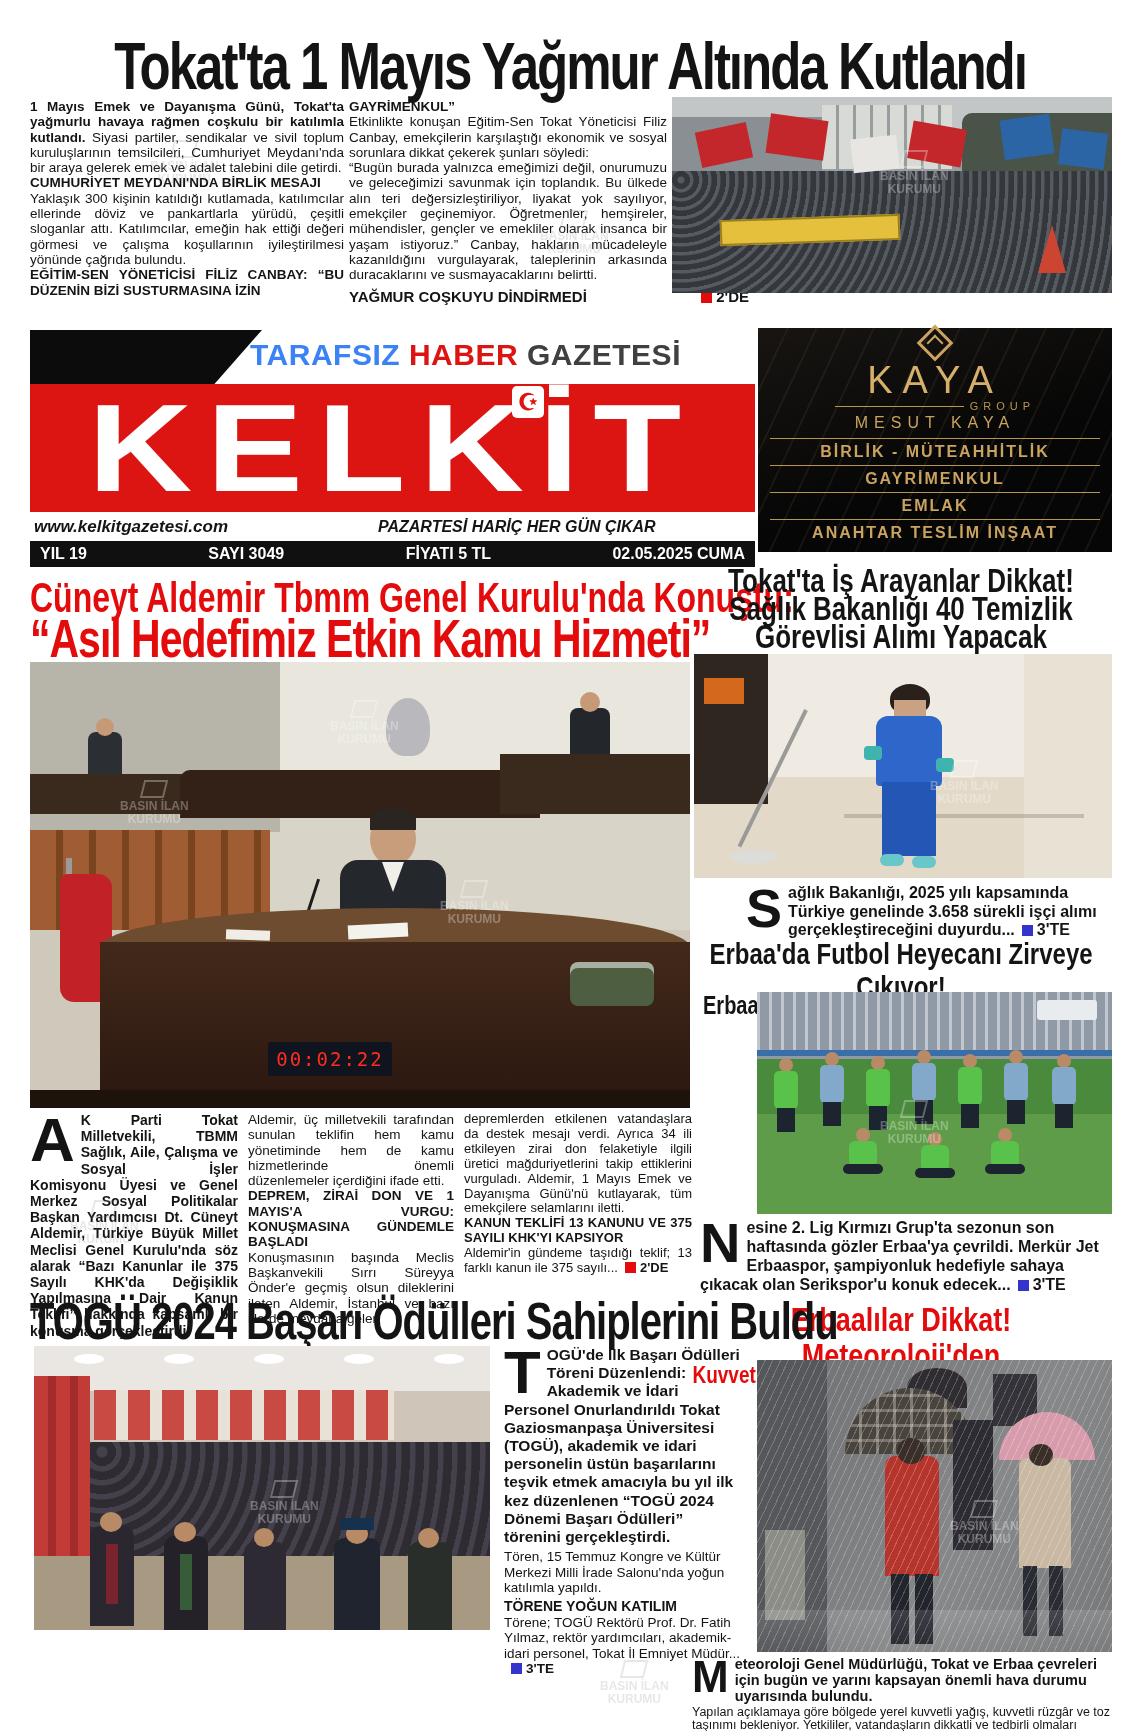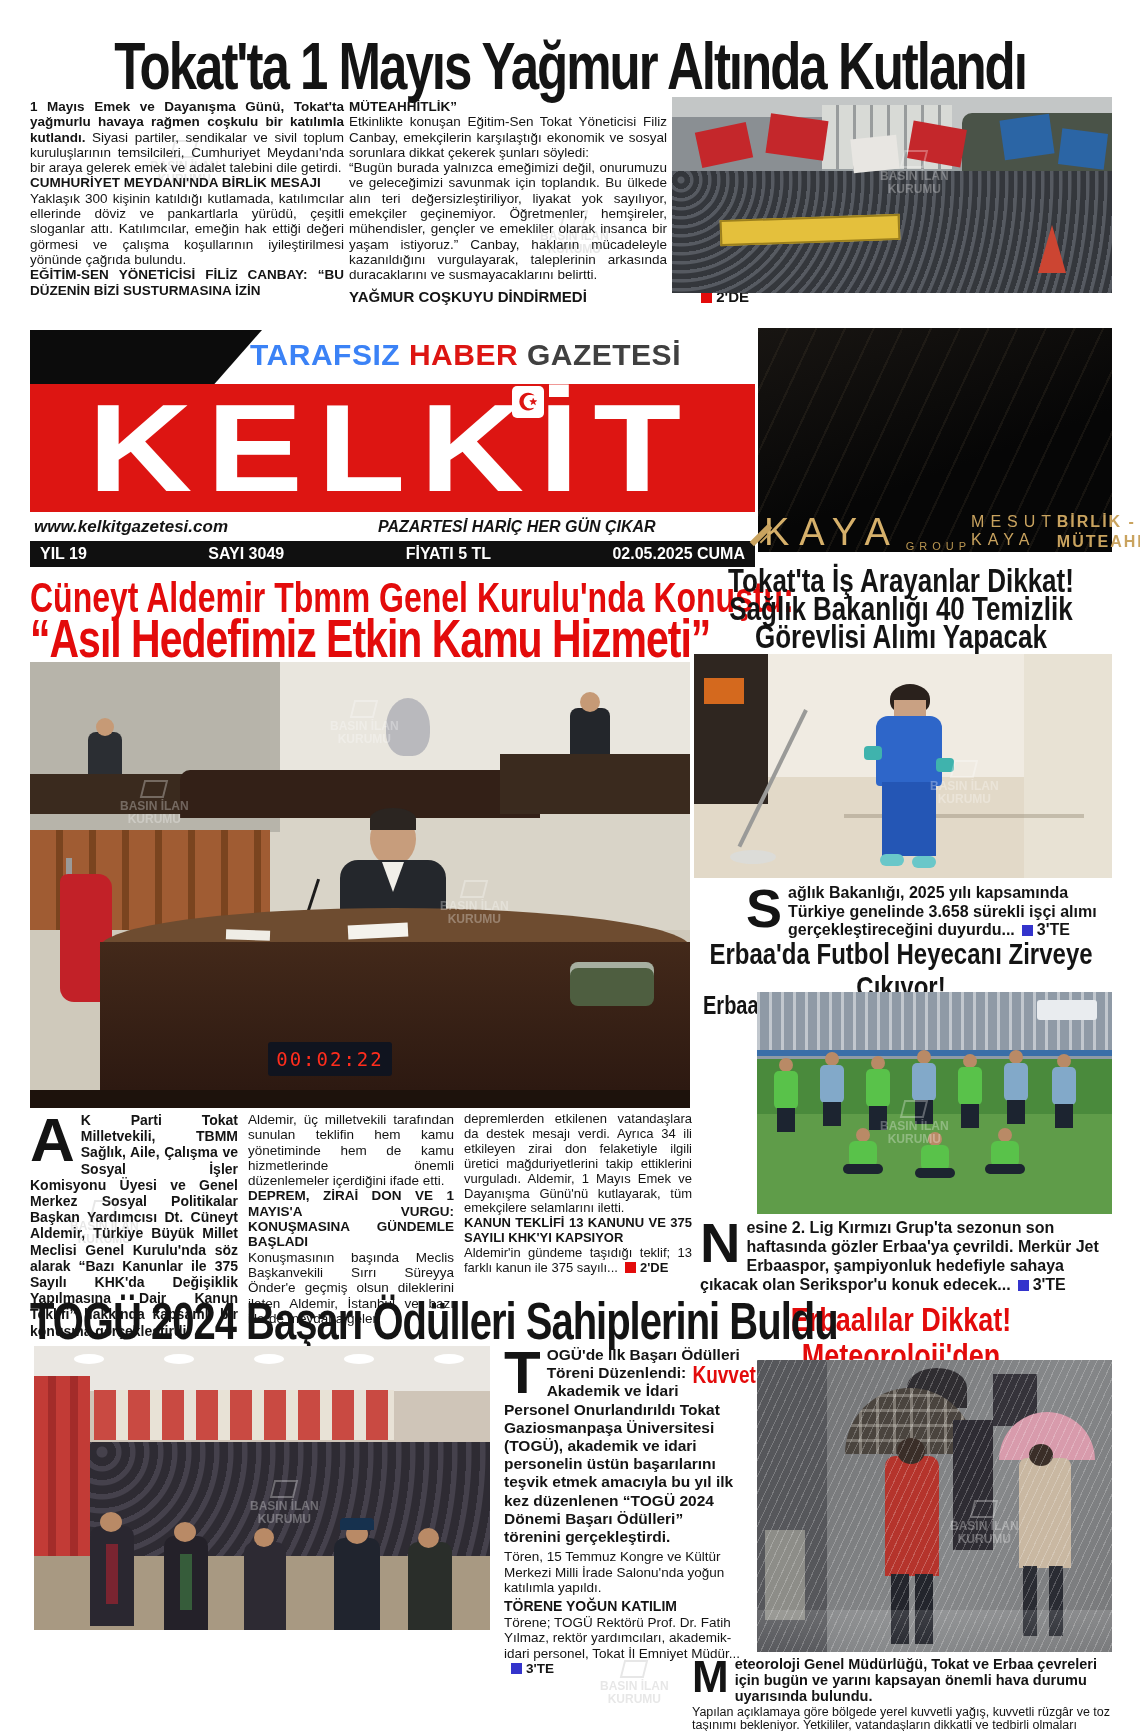--- a/index.html
+++ b/index.html
@@ -32,21 +32,21 @@
   transform:scale(1.22,1.06);transform-origin:center}
 #crescent-badge{left:512px;top:386px;width:32px;height:32px;background:#fff;border-radius:5px;z-index:3;
   display:flex;align-items:center;justify-content:center;color:#dd1512;font-size:23px;font-weight:700}
 #webstrip{left:30px;top:514px;width:725px;height:25px;display:flex;align-items:center;font-style:italic;font-weight:700}
 #infobar{left:30px;top:541px;width:725px;height:26px;background:#101010;color:#fff;font-weight:700;font-size:16px;
   display:flex;align-items:center;justify-content:space-between;padding:0 10px}
 
 #kaya{left:758px;top:328px;width:354px;height:224px;background:
   repeating-linear-gradient(115deg,rgba(70,60,45,.25) 0 2px,transparent 2px 26px),
   linear-gradient(160deg,#181512,#060606 60%);
-  color:#c9a35f;display:flex;flex-direction:row;align-items:flex-end;padding-top:8px}
+  color:#c9a35f;display:flex;flex-direction:column;align-items:center;}
 #kaya .dia{width:26px;height:26px;border:3px solid #c9a35f;transform:rotate(45deg);margin:2px 0 4px;position:relative}
 #kaya .dia:before{content:"";position:absolute;inset:4px;border:2px solid #c9a35f;border-right:none;border-bottom:none}
 #kaya .brand{font-size:38px;letter-spacing:10px;font-weight:400;color:#d6b06a;line-height:40px}
 #kaya .grp{width:200px;display:flex;align-items:center;gap:6px;font-size:11px;letter-spacing:5px;color:#b99551}
 #kaya .grp i{flex:1;border-top:1px solid #b99551}
 #kaya .person{font-size:16px;letter-spacing:6px;margin:2px 0 3px}
 #kaya .rule{width:330px;border-top:1px solid #b8954f;margin:3px 0}
 #kaya .ln{font-size:16px;font-weight:700;letter-spacing:2px;line-height:20px}
 
 .redh{color:#e30b0b}
@@ -63,21 +63,21 @@
   </div>
 
   <div class="abs bodytxt" style="left:30px;top:99px;width:314px">
     <p><b>1 Mayıs Emek ve Dayanışma Günü, Tokat'ta yağmurlu havaya rağmen coşkulu bir katılımla kutlandı.</b><span> Siyasi partiler, sendikalar ve sivil toplum kuruluşlarının temsilcileri, Cumhuriyet Meydanı'nda bir araya gelerek emek ve adalet talebini dile getirdi.</span></p>
     <span class="sub">CUMHURİYET MEYDANI'NDA BİRLİK MESAJI</span>
     <p>Yaklaşık 300 kişinin katıldığı kutlamada, katılımcılar ellerinde döviz ve pankartlarla yürüdü, çeşitli sloganlar attı. Katılımcılar, emeğin hak ettiği değeri görmesi ve çalışma koşullarının iyileştirilmesi yönünde çağrıda bulundu.</p>
     <span class="sub">EĞİTİM-SEN YÖNETİCİSİ FİLİZ CANBAY: “BU DÜZENİN BİZİ SUSTURMASINA İZİN</span>
   </div>
 
   <div class="abs bodytxt" style="left:349px;top:99px;width:318px">
-    <span class="sub">MÜTEAHHİTLİK”</span>
+    <span class="sub">GAYRİMENKUL”</span>
     <p>Etkinlikte konuşan Eğitim-Sen Tokat Yöneticisi Filiz Canbay, emekçilerin karşılaştığı ekonomik ve sosyal sorunlara dikkat çekerek şunları söyledi:</p>
     <p>“Bugün burada yalnızca emeğimizi değil, onurumuzu ve geleceğimizi savunmak için toplandık. Bu ülkede alın teri değersizleştiriliyor, liyakat yok sayılıyor, emekçiler geçinemiyor. Öğretmenler, hemşireler, mühendisler, gençler ve emekliler olarak insanca bir yaşam istiyoruz.” Canbay, hakların mücadeleyle kazanıldığını vurgulayarak, taleplerinin arkasında duracaklarını ve susmayacaklarını belirtti.</p>
   </div>
   <div class="abs" style="left:349px;top:288px;width:400px;display:flex;justify-content:space-between;align-items:flex-end">
     <span style="font-weight:700;font-size:15px">YAĞMUR COŞKUYU DİNDİRMEDİ</span>
     <span class="ref" style="font-size:15px"><span class="sq"></span><b>2'DE</b></span>
   </div>
 
   <div class="ph" style="left:672px;top:97px;width:440px;height:196px">
     <div class="s" style="inset:0;background:linear-gradient(#c3c6c6 0 20%,#9aa0a2 20% 42%,#585c61 42% 60%,#3c3f45 60% 100%)"></div>

